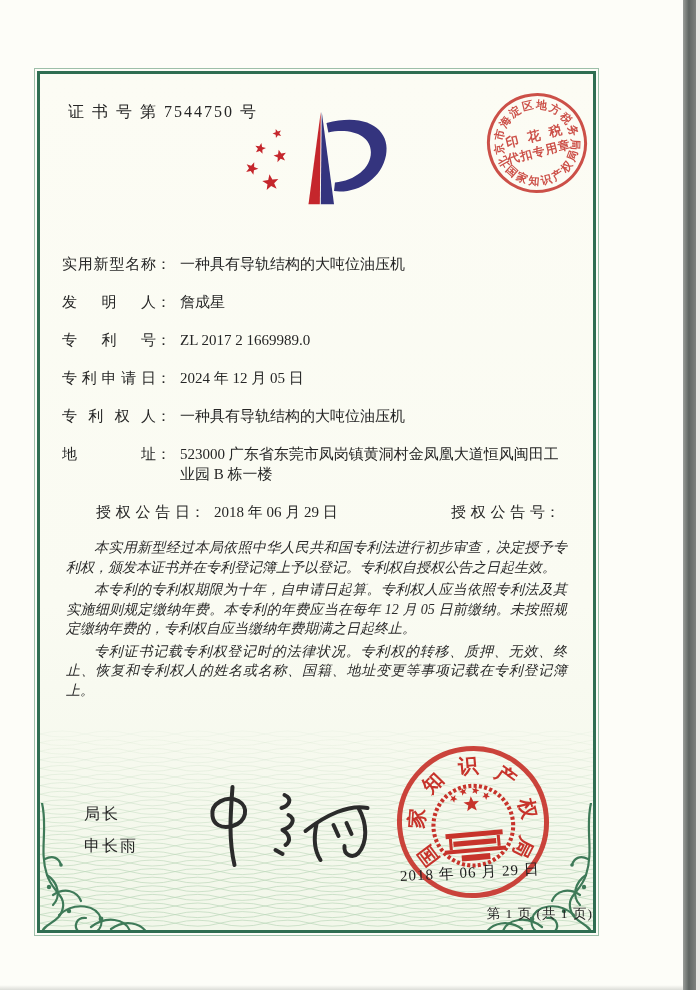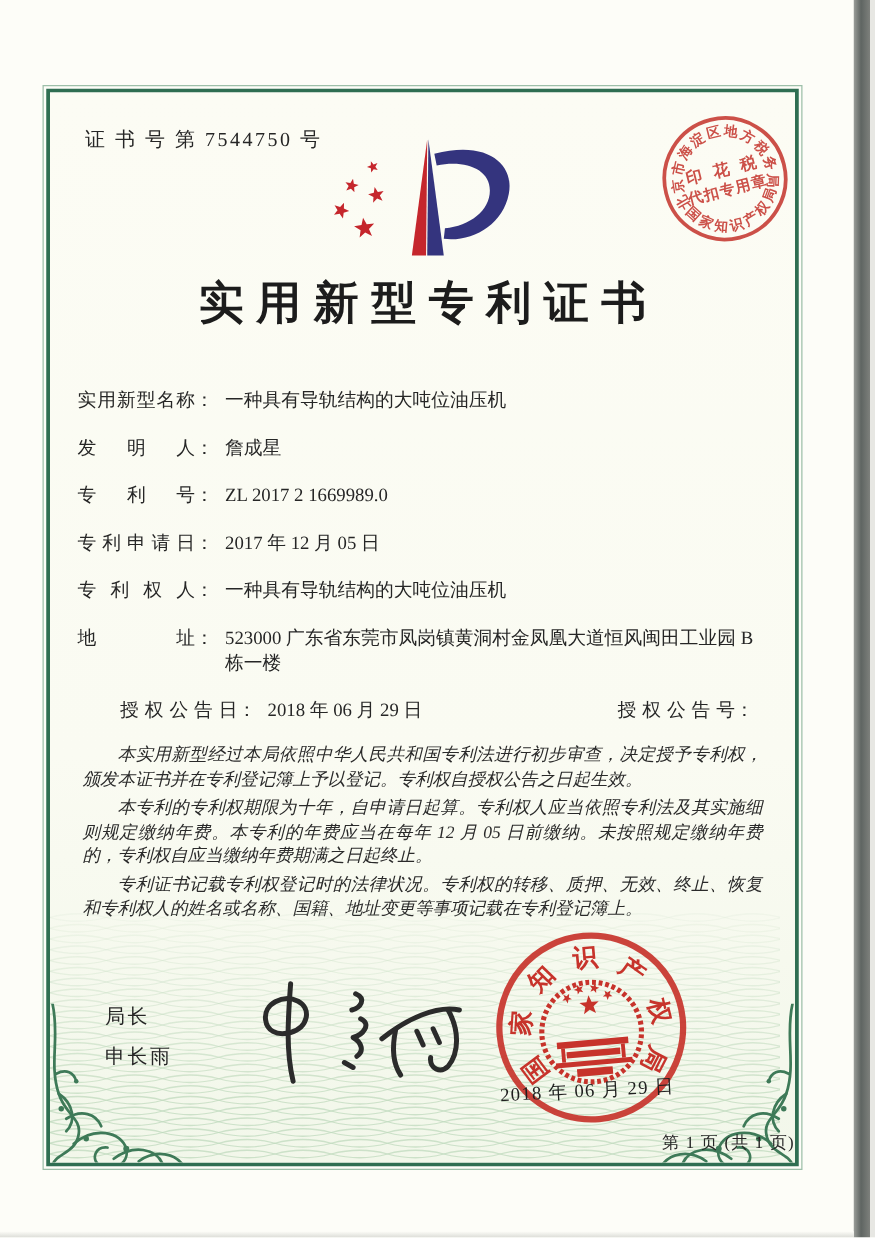--- a/index.html
+++ b/index.html
@@ -22,21 +22,21 @@
   }
   .paper{position:absolute;left:0;top:0;width:700px;height:990px;background:#fdfdf8;}
   .scan-edge-right{position:absolute;left:683px;top:0;width:13px;height:990px;
     background:linear-gradient(90deg,#9a9d99,#5f6562 45%,#7d807c);}
   .scan-edge-far{position:absolute;left:696px;top:0;width:4px;height:990px;background:#e7e7e3;}
   .scan-edge-bottom{position:absolute;left:0;top:985px;width:683px;height:5px;
     background:linear-gradient(#fdfdf8,#dcddd8);}
 
   
   .frame-outer{
-    position:absolute;left:34px;top:68px;width:608px;height:868px;
+    position:absolute;left:34px;top:68px;width:565px;height:868px;
     border:1px solid var(--border-green-light);
   }
   .frame-inner{
     position:absolute;left:2px;top:2px;right:2px;bottom:2px;
     border:3px solid var(--border-green);
   }
   .content{
     position:absolute;left:0;top:0;right:0;bottom:0;
     background:linear-gradient(180deg,#fcfcf4 0%,#fafbf2 62%,#f2f7ea 100%);
     overflow:hidden;
@@ -241,42 +241,41 @@
             <path d="M95,18 C140,6 163,27 158,52 C153,78 127,93 103,90 L104,81
                      C125,79 142,66 142,49 C142,31 121,23 97,28 Z" fill="#34347e"></path>
           <polygon points="41.3,24.3 43.6,27.0 46.9,25.9 45.1,28.9 47.1,31.8 43.7,31.0 41.6,33.8 41.3,30.3 38.0,29.2 41.3,27.8" fill="#c5262c"></polygon>
               <polygon points="26.2,39.1 26.9,43.3 31.0,44.4 27.2,46.3 27.4,50.5 24.5,47.5 20.5,49.0 22.5,45.3 19.8,42.0 24.0,42.7" fill="#c5262c"></polygon>
               <polygon points="44.5,46.2 47.2,50.3 52.1,49.5 48.9,53.3 51.2,57.7 46.6,55.9 43.2,59.4 43.5,54.5 39.0,52.3 43.8,51.0" fill="#c5262c"></polygon>
               <polygon points="18.6,59.5 18.5,64.4 23.0,66.5 18.3,67.9 17.7,72.8 14.9,68.7 10.1,69.7 13.1,65.8 10.6,61.5 15.3,63.1" fill="#c5262c"></polygon>
               <polygon points="34.7,72.1 37.8,77.7 44.1,77.1 39.7,81.7 42.3,87.5 36.5,84.7 31.8,88.9 32.6,82.7 27.1,79.4 33.4,78.3" fill="#c5262c"></polygon>
             </svg>
         </div>
 
-        <h1 class="title">实用新型专利证书</h1>
 
         <div class="fields">
           <div class="frow">
             <span class="flabel">实用新型名称</span>
               <span class="fcolon">：</span>
               <span class="fvalue">一种具有导轨结构的大吨位油压机</span>
           </div>
           <div class="frow">
             <span class="flabel">发明人</span>
               <span class="fcolon">：</span>
               <span class="fvalue">詹成星</span>
           </div>
           <div class="frow">
             <span class="flabel">专利号</span>
               <span class="fcolon">：</span>
               <span class="fvalue">ZL 2017 2 1669989.0</span>
           </div>
           <div class="frow">
             <span class="flabel">专利申请日</span>
               <span class="fcolon">：</span>
-              <span class="fvalue">2017 年 12 月 05 日</span>
+              <span class="fvalue">2024 年 12 月 05 日</span>
           </div>
           <div class="frow">
             <span class="flabel">专利权人</span>
               <span class="fcolon">：</span>
               <span class="fvalue">一种具有导轨结构的大吨位油压机</span>
           </div>
           <div class="frow">
             <span class="flabel">地址</span>
               <span class="fcolon">：</span>
               <span class="fvalue">523000 广东省东莞市凤岗镇黄洞村金凤凰大道恒风闽田工业园 B 栋一楼</span>

